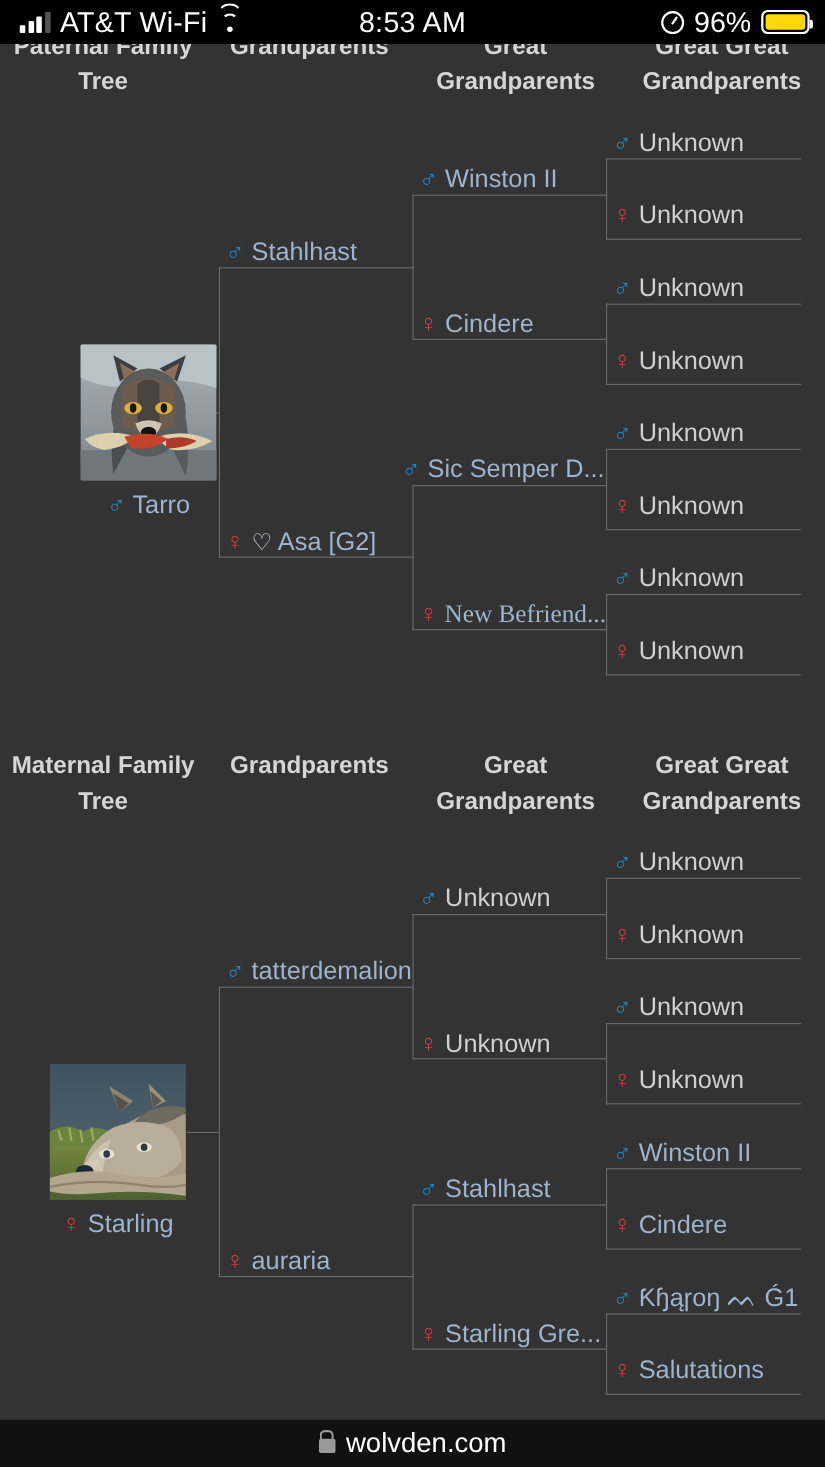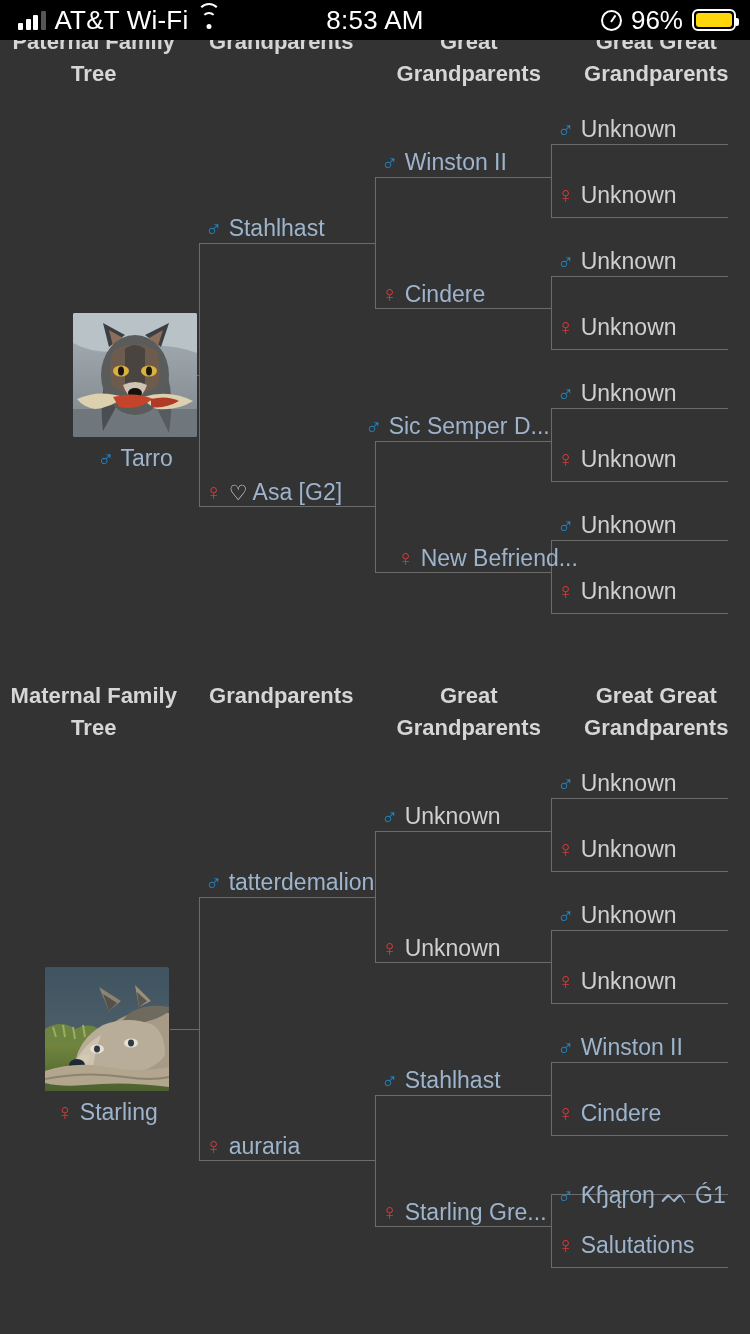--- a/index.html
+++ b/index.html
@@ -228,21 +228,21 @@
         <span class="nm">Winston II</span>
       </div>
       <div class="node" style="left:381px;top:281px;">
         <span class="sym f">♀</span>
         <span class="nm">Cindere</span>
       </div>
       <div class="node" style="left:365px;top:413px;">
         <span class="sym m">♂</span>
         <span class="nm">Sic Semper D...</span>
       </div>
-      <div class="node" style="left:397px;top:545px;">
+      <div class="node" style="left:381px;top:545px;font-family:Liberation Serif, serif;">
         <span class="sym f">♀</span>
         <span class="nm">New Befriend...</span>
       </div>
 
       <div class="node unknown" style="left:557px;top:116px;">
         <span class="sym m">♂</span>
         <span class="nm">Unknown</span>
       </div>
       <div class="node unknown" style="left:557px;top:182px;">
         <span class="sym f">♀</span>
@@ -379,25 +379,29 @@
         <span class="nm">Unknown</span>
       </div>
       <div class="node" style="left:557px;top:380px;">
         <span class="sym m">♂</span>
         <span class="nm">Winston II</span>
       </div>
       <div class="node" style="left:557px;top:446px;">
         <span class="sym f">♀</span>
         <span class="nm">Cindere</span>
       </div>
-      <div class="node" style="left:557px;top:528px;text-align:center;">
+      <div class="node" style="left:557px;top:512px;text-align:center;">
         <span class="sym m">♂</span>
         <span class="nm">Ƙɧąɼoŋ ᨓ Ǵ1</span>
       </div>
       <div class="node" style="left:557px;top:578px;">
         <span class="sym f">♀</span>
         <span class="nm">Salutations</span>
       </div>
     </div>
   </div>
 
+  <div class="footer">
+    <span class="flock"></span>
+    <span>wolvden.com</span>
+  </div>
 
 </div>
 
 </body></html>

